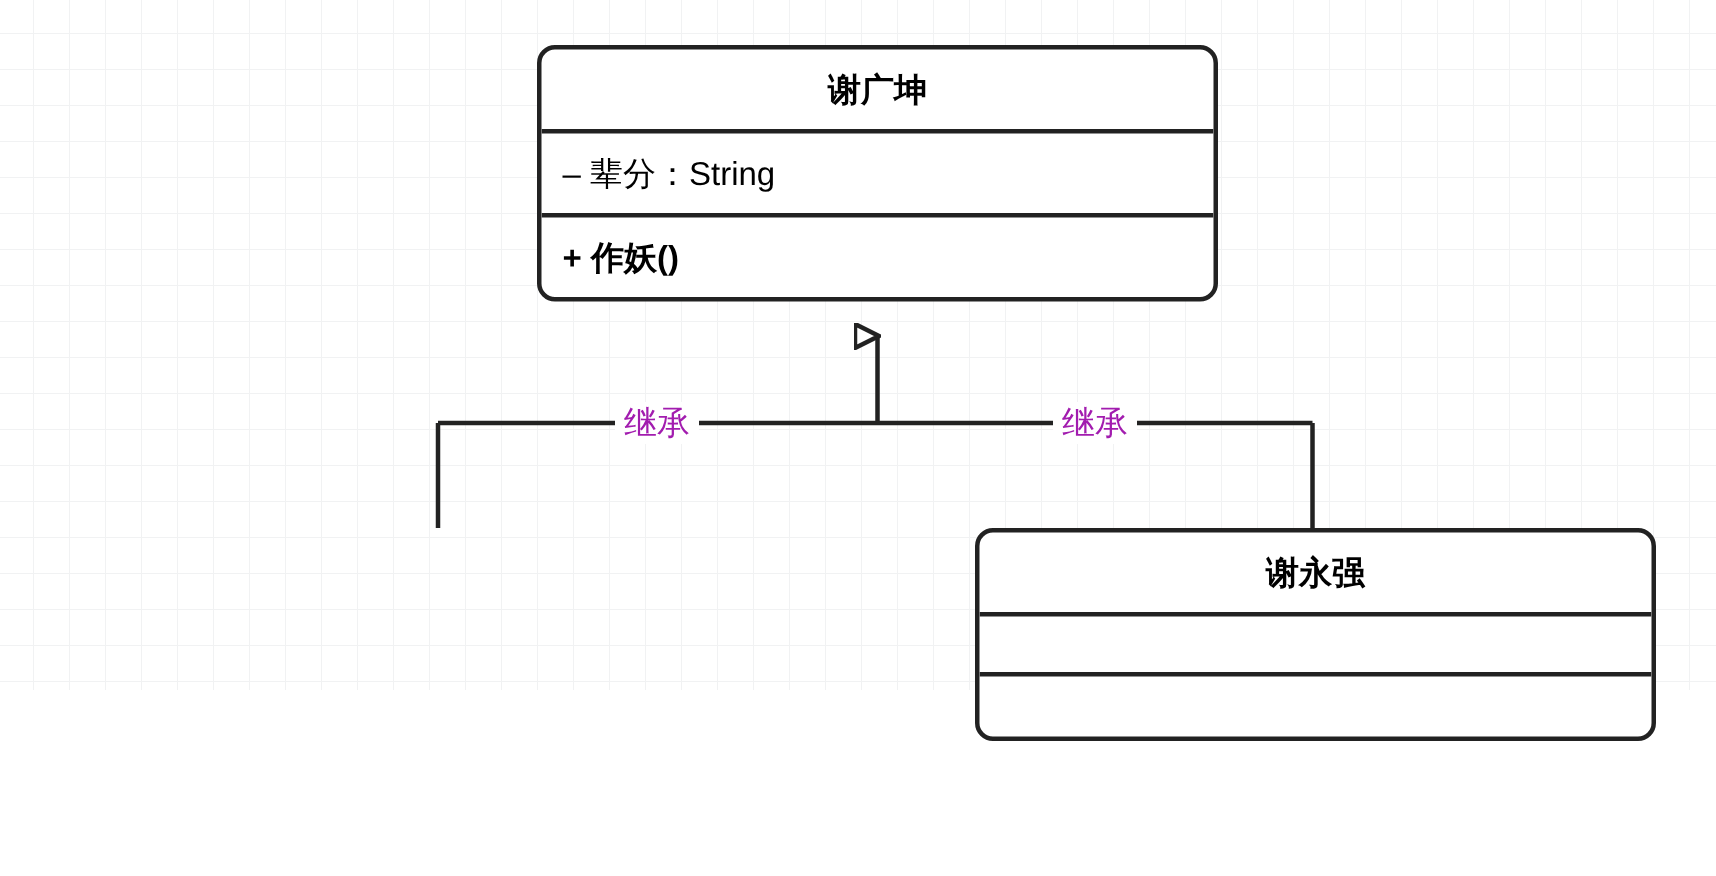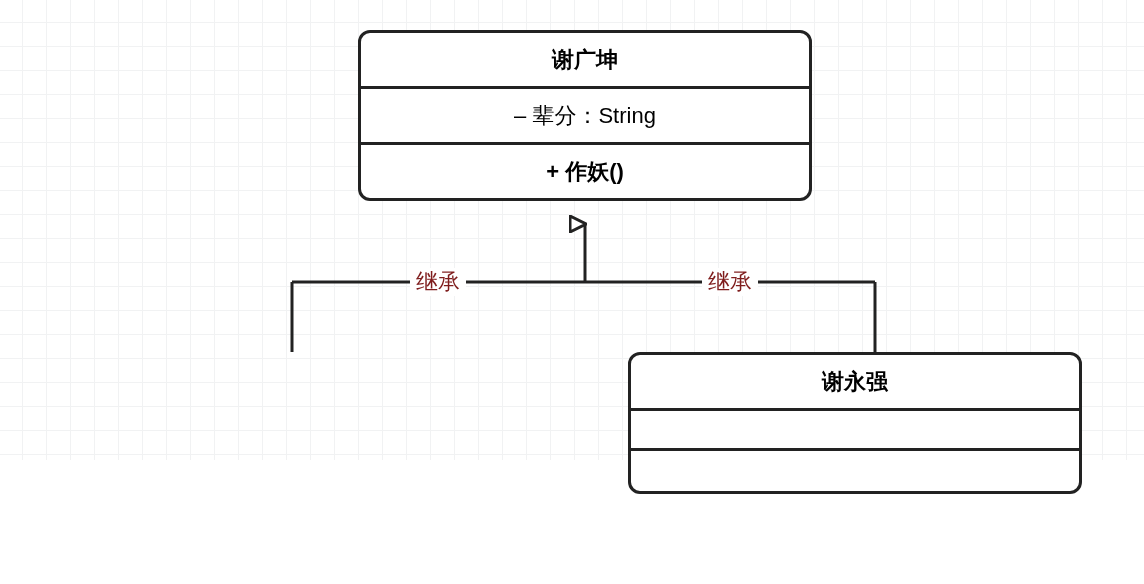--- a/index.html
+++ b/index.html
@@ -27,35 +27,34 @@
     background: #fff;
     box-sizing: border-box;
     overflow: hidden;
   }
   .section {
     border-bottom: 3px solid #222;
     padding: 10px 14px;
     font-size: 22px;
     line-height: 1.5;
     box-sizing: border-box;
-    text-align: center;
   }
   .section:last-child { border-bottom: none; font-weight: bold; }
   .title { font-weight: 700; text-align: center; }
   .empty { min-height: 40px; }
 
   .edge-label {
     position: absolute;
     background: #fff;
     padding: 0 6px;
     font-size: 22px;
     line-height: 28px;
     white-space: nowrap;
     transform: translate(-50%, -50%);
-    color: #7f1d1d;
+    color: #a21caf;
   }
 
   svg.connectors {
     position: absolute;
     left: 0; top: 0;
     width: 1144px;
     height: 584px;
     pointer-events: none;
   }
 </style>
@@ -80,21 +79,21 @@
     <line x1="875" y1="282" x2="875" y2="352" stroke="#222" stroke-width="3"></line>
   </svg>
 
   <div class="class-box" style="left:358px; top:30px; width:454px;">
     <div class="section title">谢广坤</div>
     <div class="section">– 辈分：String</div>
     <div class="section">+ 作妖()</div>
   </div>
 
 
-  <div class="class-box" style="left:628px; top:352px; width:454px;">
+  <div class="class-box" style="left:650px; top:352px; width:454px;">
     <div class="section title">谢永强</div>
     <div class="section empty"></div>
     <div class="section empty"></div>
   </div>
 
   <div class="edge-label" style="left:438px; top:282px;">继承</div>
   <div class="edge-label" style="left:730px; top:282px;">继承</div>
 
 </div>
 

